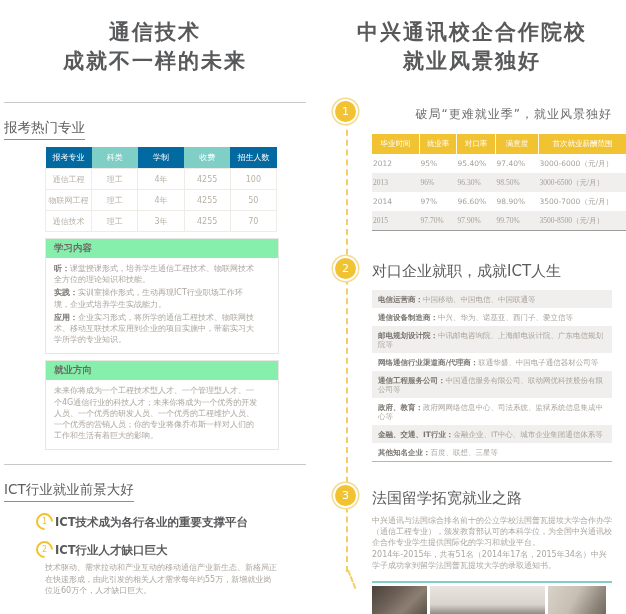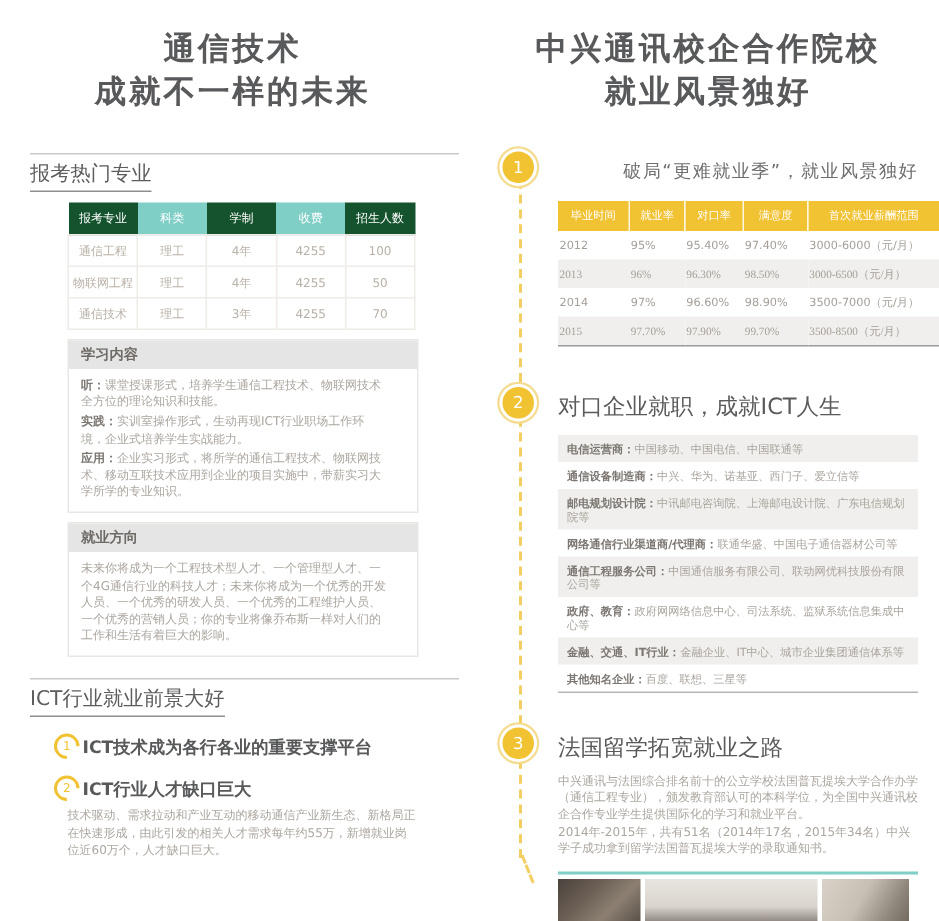--- a/index.html
+++ b/index.html
@@ -8,35 +8,35 @@
     font-family:"DejaVu Sans","Liberation Sans",sans-serif;
     -webkit-font-smoothing:antialiased;overflow:hidden;
   }
   
   .col-left{position:absolute;left:4px;top:0;width:302px;}
   .col-right{position:absolute;left:372px;top:0;width:240px;}
   
   .page-title{margin-top:18px;text-align:center;font-size:21px;line-height:29px;
     font-weight:bold;color:#58595B;letter-spacing:2px;}
   
-  .sec-head{border-top:1px solid #c9c9c9;padding-top:2px;margin-top:26px;margin-left:16px;}
+  .sec-head{border-top:1px solid #c9c9c9;padding-top:14px;margin-top:26px;}
   .sec-head .sec-title{display:inline-block;font-size:13.5px;color:#5d5d5d;
     border-bottom:1px solid #8f8f8f;padding-bottom:2px;}
   .indent{margin-left:41px;width:232px;}
   
   table{border-collapse:collapse;}
   .majors-table{margin-top:7px;width:232px;font-size:8px;table-layout:fixed;}
   .majors-table th{color:#fff;font-weight:normal;padding:5px 1px;text-align:center;}
-  .th-yellow{background:#14532d;}
+  .th-yellow{background:#0369a1;}
   .th-teal{background:#7FCFC6;}
   .majors-table td{color:#b9b1a7;border:1px solid #efece8;background:#fff;
     padding:4.5px 1px;text-align:center;}
   
   .info-box{margin-top:6px;border:1px solid #e9e7e4;}
-  .info-box .box-head{background:#e5e5e5;padding:3px 8px;font-weight:bold;
+  .info-box .box-head{background:#86efac;padding:3px 8px;font-weight:bold;
     font-size:9.5px;color:#6e6a66;}
   .info-box .box-body{padding:5px 8px 6px 8px;font-size:8px;line-height:1.4;color:#aca69f;}
   .info-box .box-body p{margin:0 12px 2px 0;}
   .lbl{font-weight:bold;color:#7c7772;}
   
   .p-item{position:relative;margin-left:41px;width:232px;margin-top:13px;}
   .p-item .arc{position:absolute;left:-9px;top:-2px;width:13px;height:13px;
     border-radius:50%;border:2px solid #F1C232;border-bottom-color:transparent;
     transform:rotate(-45deg);}
   .p-item .arc span{display:block;transform:rotate(45deg);font-size:8px;

